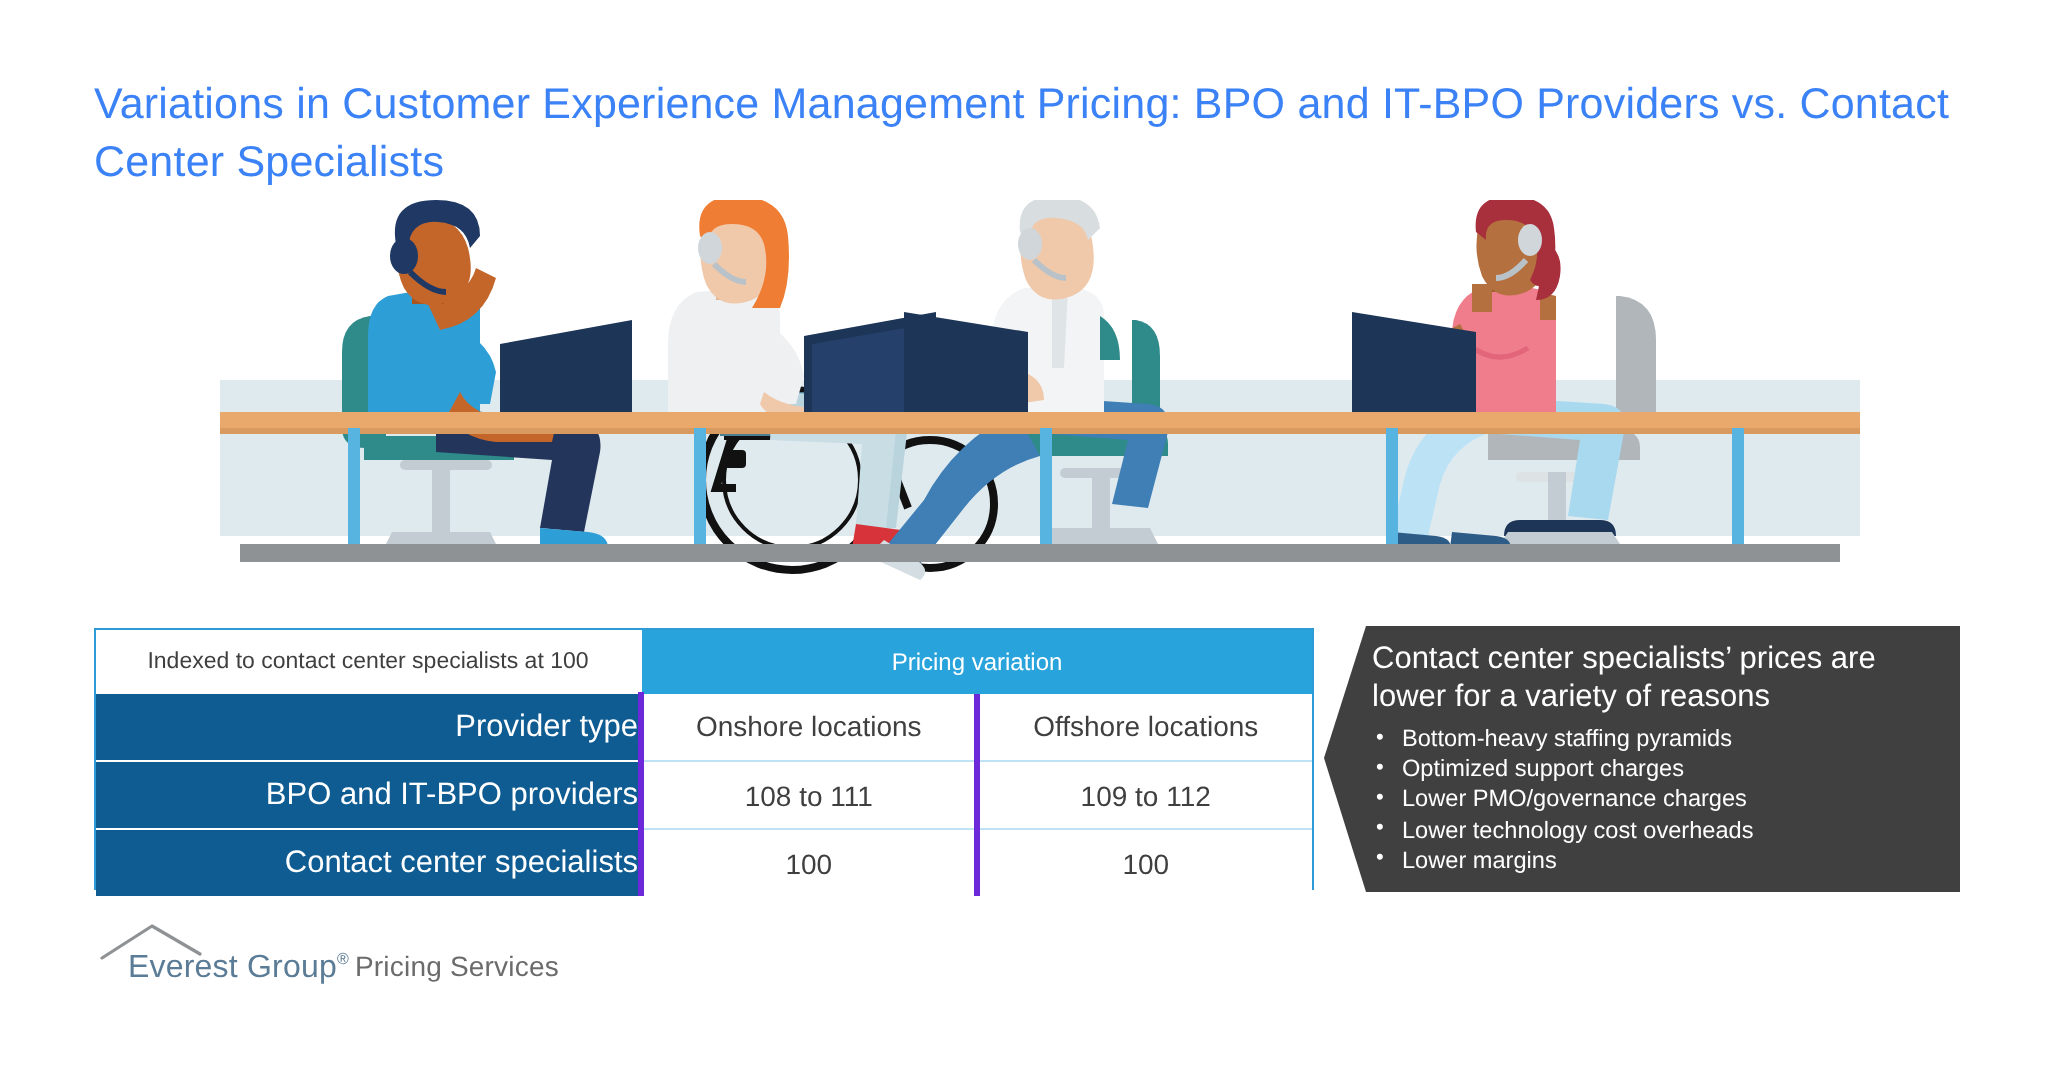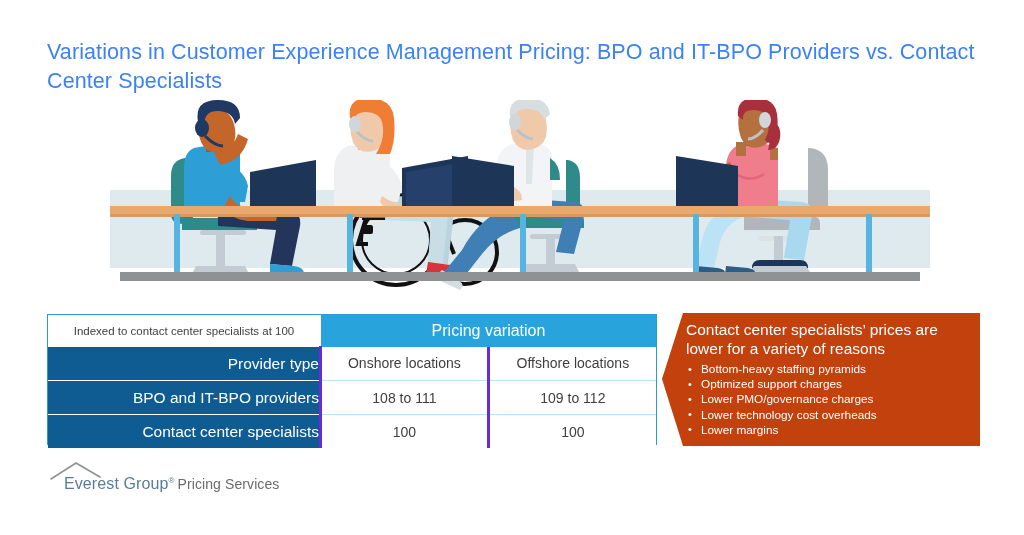--- a/index.html
+++ b/index.html
@@ -31,42 +31,42 @@
   #pricing-table table{
     border-collapse:collapse;width:100%;height:100%;table-layout:fixed;
   }
   #pricing-table td{padding:0;vertical-align:middle;}
 
   .c-index{
     width:272px;background:#ffffff;color:#3f3f3f;
     font-size:11.5px;text-align:center;padding:0 6px;
   }
   .c-pricing-var{
-    background:#29a3dc;color:#fff;font-size:16px;text-align:center;
+    background:#29a3dc;color:#fff;font-size:12px;text-align:center;
     border-left:1px solid #fff;
   }
   .c-rowlabel{
     background:#0e5c92;color:#ffffff;font-size:15.5px;
     text-align:right;padding-right:9px;
     border-top:1.5px solid #ffffff;
   }
   .c-val{
     background:#ffffff;color:#3f3f3f;font-size:14px;text-align:center;
     border-left:3px solid #6d28d9;
     border-top:1px solid #bfe2f4;
   }
   .c-val.hdr{border-top:none;}
   .r-head1 td{height:31px;}
   .r-head2 td{height:33px;}
   .r-data td{height:33px;}
 
   
   #callout{
     position:absolute;left:662px;top:313px;width:318px;height:133px;
-    background:#c2410c;color:#ffffff;
+    background:#404040;color:#ffffff;
     -webkit-clip-path:polygon(21px 0,318px 0,318px 133px,21px 133px,0 66px);
     clip-path:polygon(21px 0,318px 0,318px 133px,21px 133px,0 66px);
     box-sizing:border-box;padding:7px 10px 0 24px;
   }
   #callout-heading{font-size:15.5px;line-height:19px;margin-bottom:4px;}
   #callout-list{list-style:none;margin:0;padding:0;}
   #callout-list li{
     font-size:11.8px;line-height:15.2px;position:relative;padding-left:15px;
   }
   #callout-list li::before{

